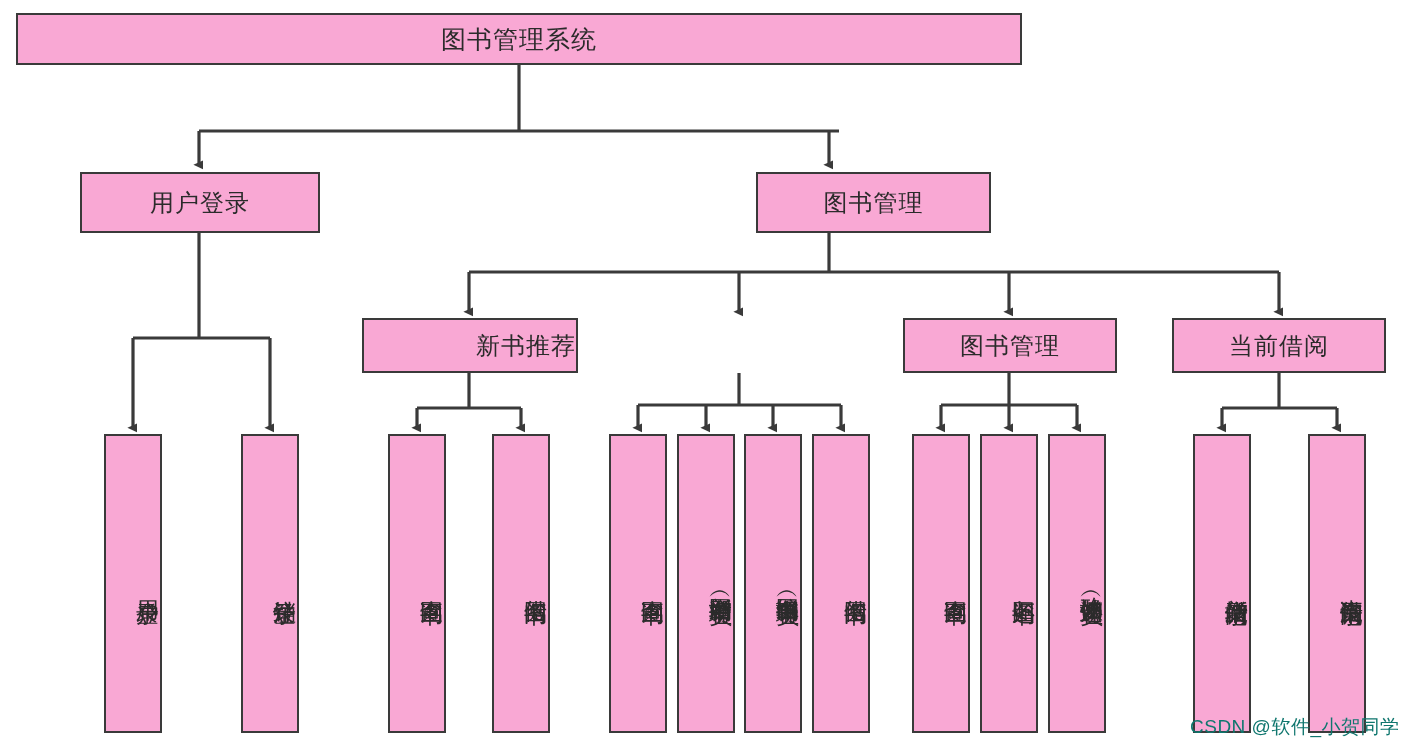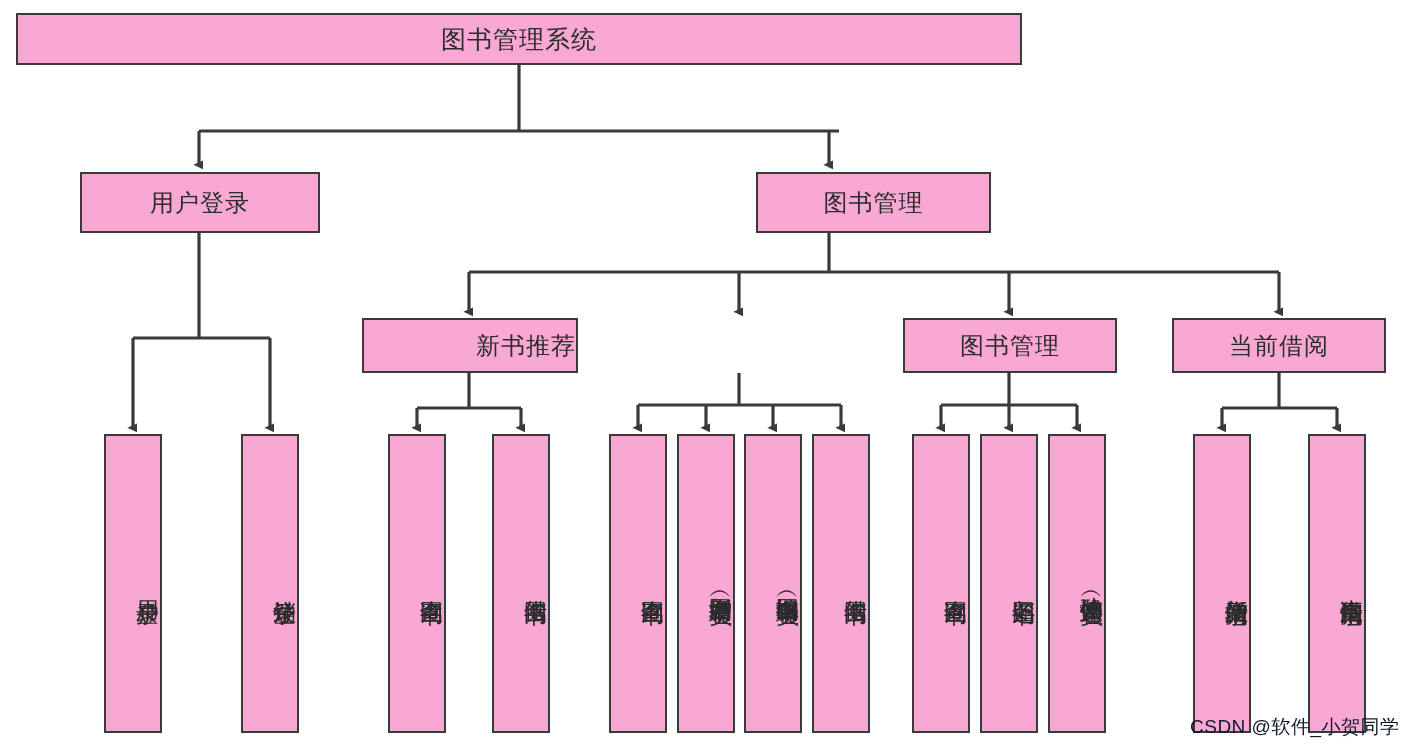--- a/index.html
+++ b/index.html
@@ -54,21 +54,21 @@
     align-items: flex-start;
     justify-content: center;
     white-space: nowrap;
   }
   .node-leaf > .leaf-text {
     display: block;
   }
   .watermark {
     position: absolute;
     font-size: 19px;
-    color: #0f172a;
+    color: #0f766e;
     white-space: nowrap;
     letter-spacing: 0.5px;
   }
 </style>
 </head>
 <body>
 
 <div id="diagram-canvas">
 
   <svg id="edge-layer" viewBox="0 0 1405 747" width="1405" height="747" xmlns="http://www.w3.org/2000/svg">

